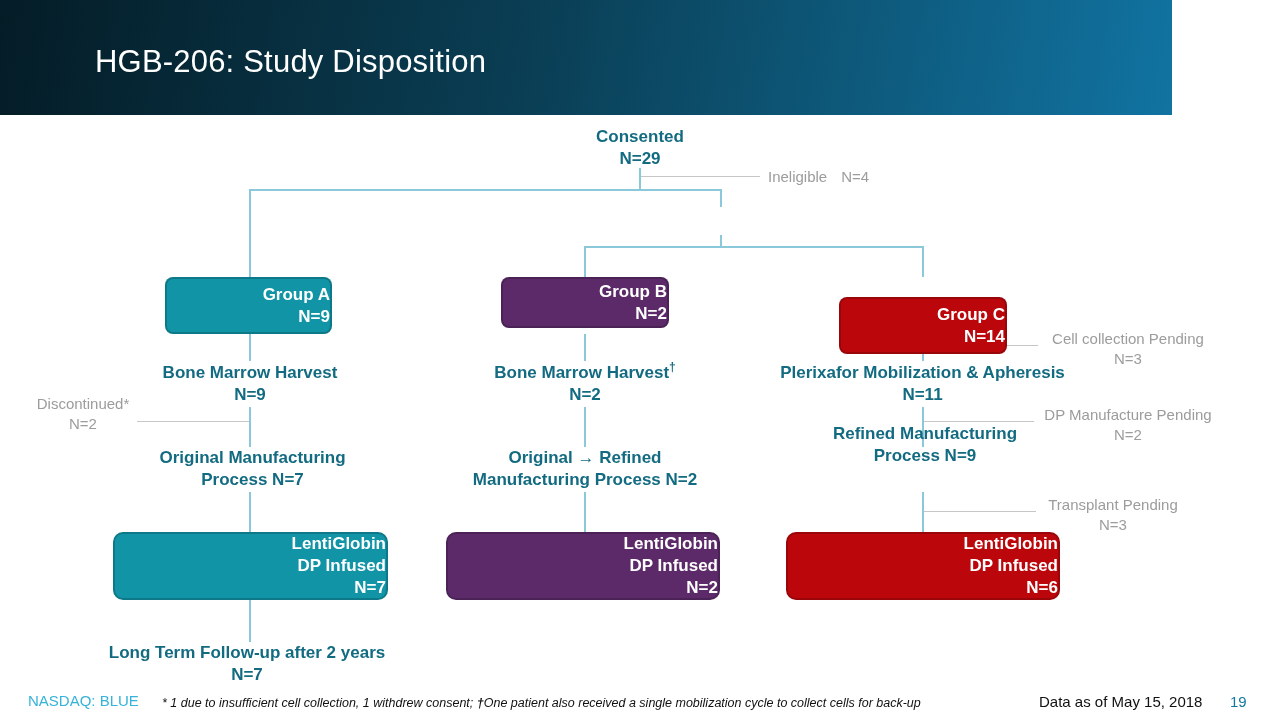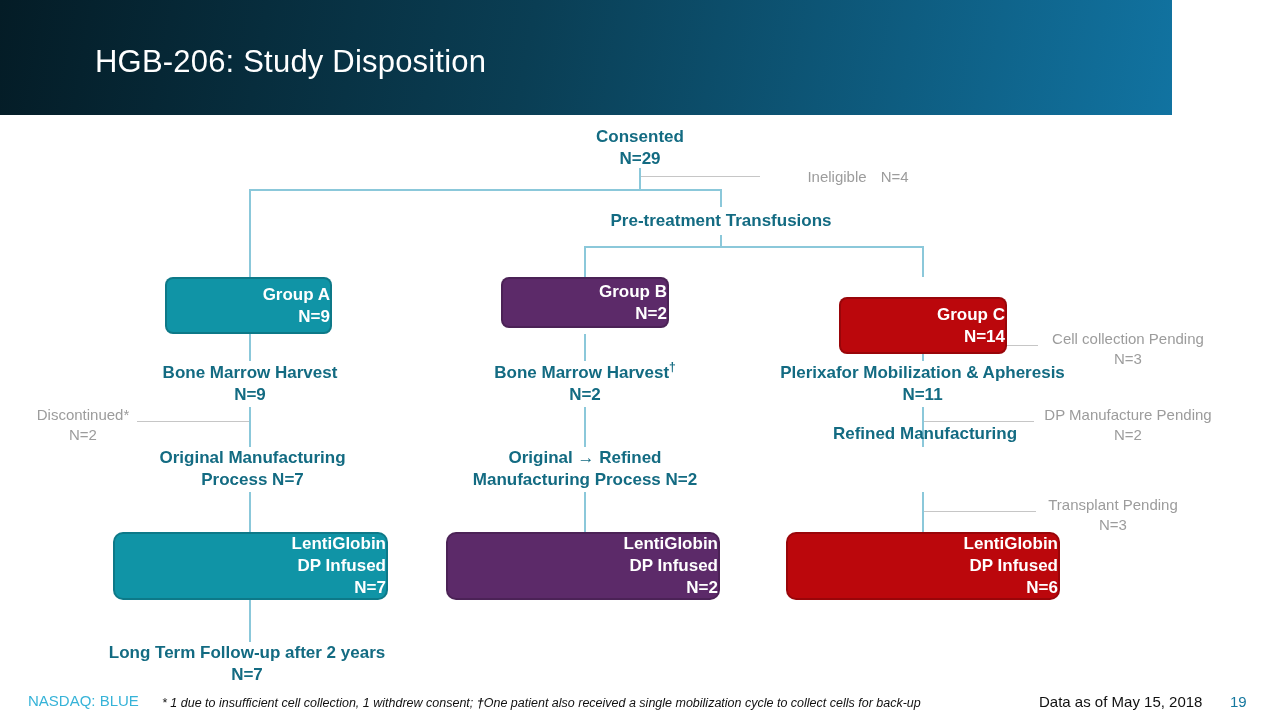--- a/index.html
+++ b/index.html
@@ -26,21 +26,21 @@
   }
   .v,.h{position:absolute;background:var(--connector);}
   .g{position:absolute;background:var(--gray-line);}
   .node{
     position:absolute;color:var(--teal-text);font-weight:bold;font-size:17px;line-height:22px;text-align:center;
   }
   .node sup{font-size:12px;line-height:0;}
   .note{
     position:absolute;color:var(--gray-text);font-size:15px;line-height:20px;text-align:center;
   }
-  .note-left{text-align:center;}
+  .note-left{text-align:left;}
   .note-left .gap{display:inline-block;margin-right:14px;}
   .gbox{
     position:absolute;border-radius:8px;color:#ffffff;font-weight:bold;font-size:17px;line-height:22px;
     text-align:center;display:flex;flex-direction:column;justify-content:center;
     border:2px solid rgba(0,0,0,0.18);box-sizing:border-box;align-items:flex-end;
   }
   .lgbox{border-radius:10px;}
   .ftr-ticker{position:absolute;left:28px;top:692px;font-size:15px;color:#36b3d8;}
   .ftr-footnote{position:absolute;left:162px;top:696px;font-size:12.5px;font-style:italic;color:var(--ink);}
   .ftr-footnote .dag{font-weight:bold;}
@@ -86,23 +86,20 @@
 
   <div class="node" style="left:540px;top:126px;width:200px;">
     <div>Consented</div>
     <div>N=29</div>
   </div>
 
   <div class="note note-left" style="left:768px;top:167px;width:180px;">
     <span class="gap">Ineligible</span><span>N=4</span>
   </div>
 
-  <div class="node" style="left:571px;top:210px;width:300px;">
-    <div>Pre-treatment Transfusions</div>
-  </div>
 
   <div class="gbox" style="left: 165px; top: 277px; width: 167px; height: 57px; background-color: rgb(16, 148, 166);" title="Group A">
     <div>Group A</div>
     <div>N=9</div>
   </div>
   <div class="gbox" style="left: 501px; top: 277px; width: 168px; height: 51px; background-color: rgb(92, 42, 105);" title="Group B">
     <div>Group B</div>
     <div>N=2</div>
   </div>
   <div class="gbox" style="left: 839px; top: 277px; width: 168px; height: 57px; background-color: rgb(187, 7, 12); margin-top: 20px;" title="Group C">
@@ -143,28 +140,29 @@
     <div>DP Infused</div>
     <div>N=2</div>
   </div>
 
   <div class="node" style="left:755px;top:362px;width:335px;">
     <div>Plerixafor Mobilization &amp; Apheresis</div>
     <div>N=11</div>
   </div>
   <div class="node" style="left:805px;top:423px;width:240px;">
     <div>Refined Manufacturing</div>
+    <div>Process N=9</div>
   </div>
   <div class="gbox lgbox" style="left: 786px; top: 532px; width: 274px; height: 68px; background-color: rgb(187, 7, 12);">
     <div>LentiGlobin</div>
     <div>DP Infused</div>
     <div>N=6</div>
   </div>
 
-  <div class="note" style="left:23px;top:405px;width:120px;">
+  <div class="note" style="left:23px;top:394px;width:120px;">
     <div>Discontinued*</div>
     <div>N=2</div>
   </div>
   <div class="note" style="left:1030px;top:329px;width:196px;">
     <div>Cell collection Pending</div>
     <div>N=3</div>
   </div>
   <div class="note" style="left:1028px;top:405px;width:200px;">
     <div>DP Manufacture Pending</div>
     <div>N=2</div>

